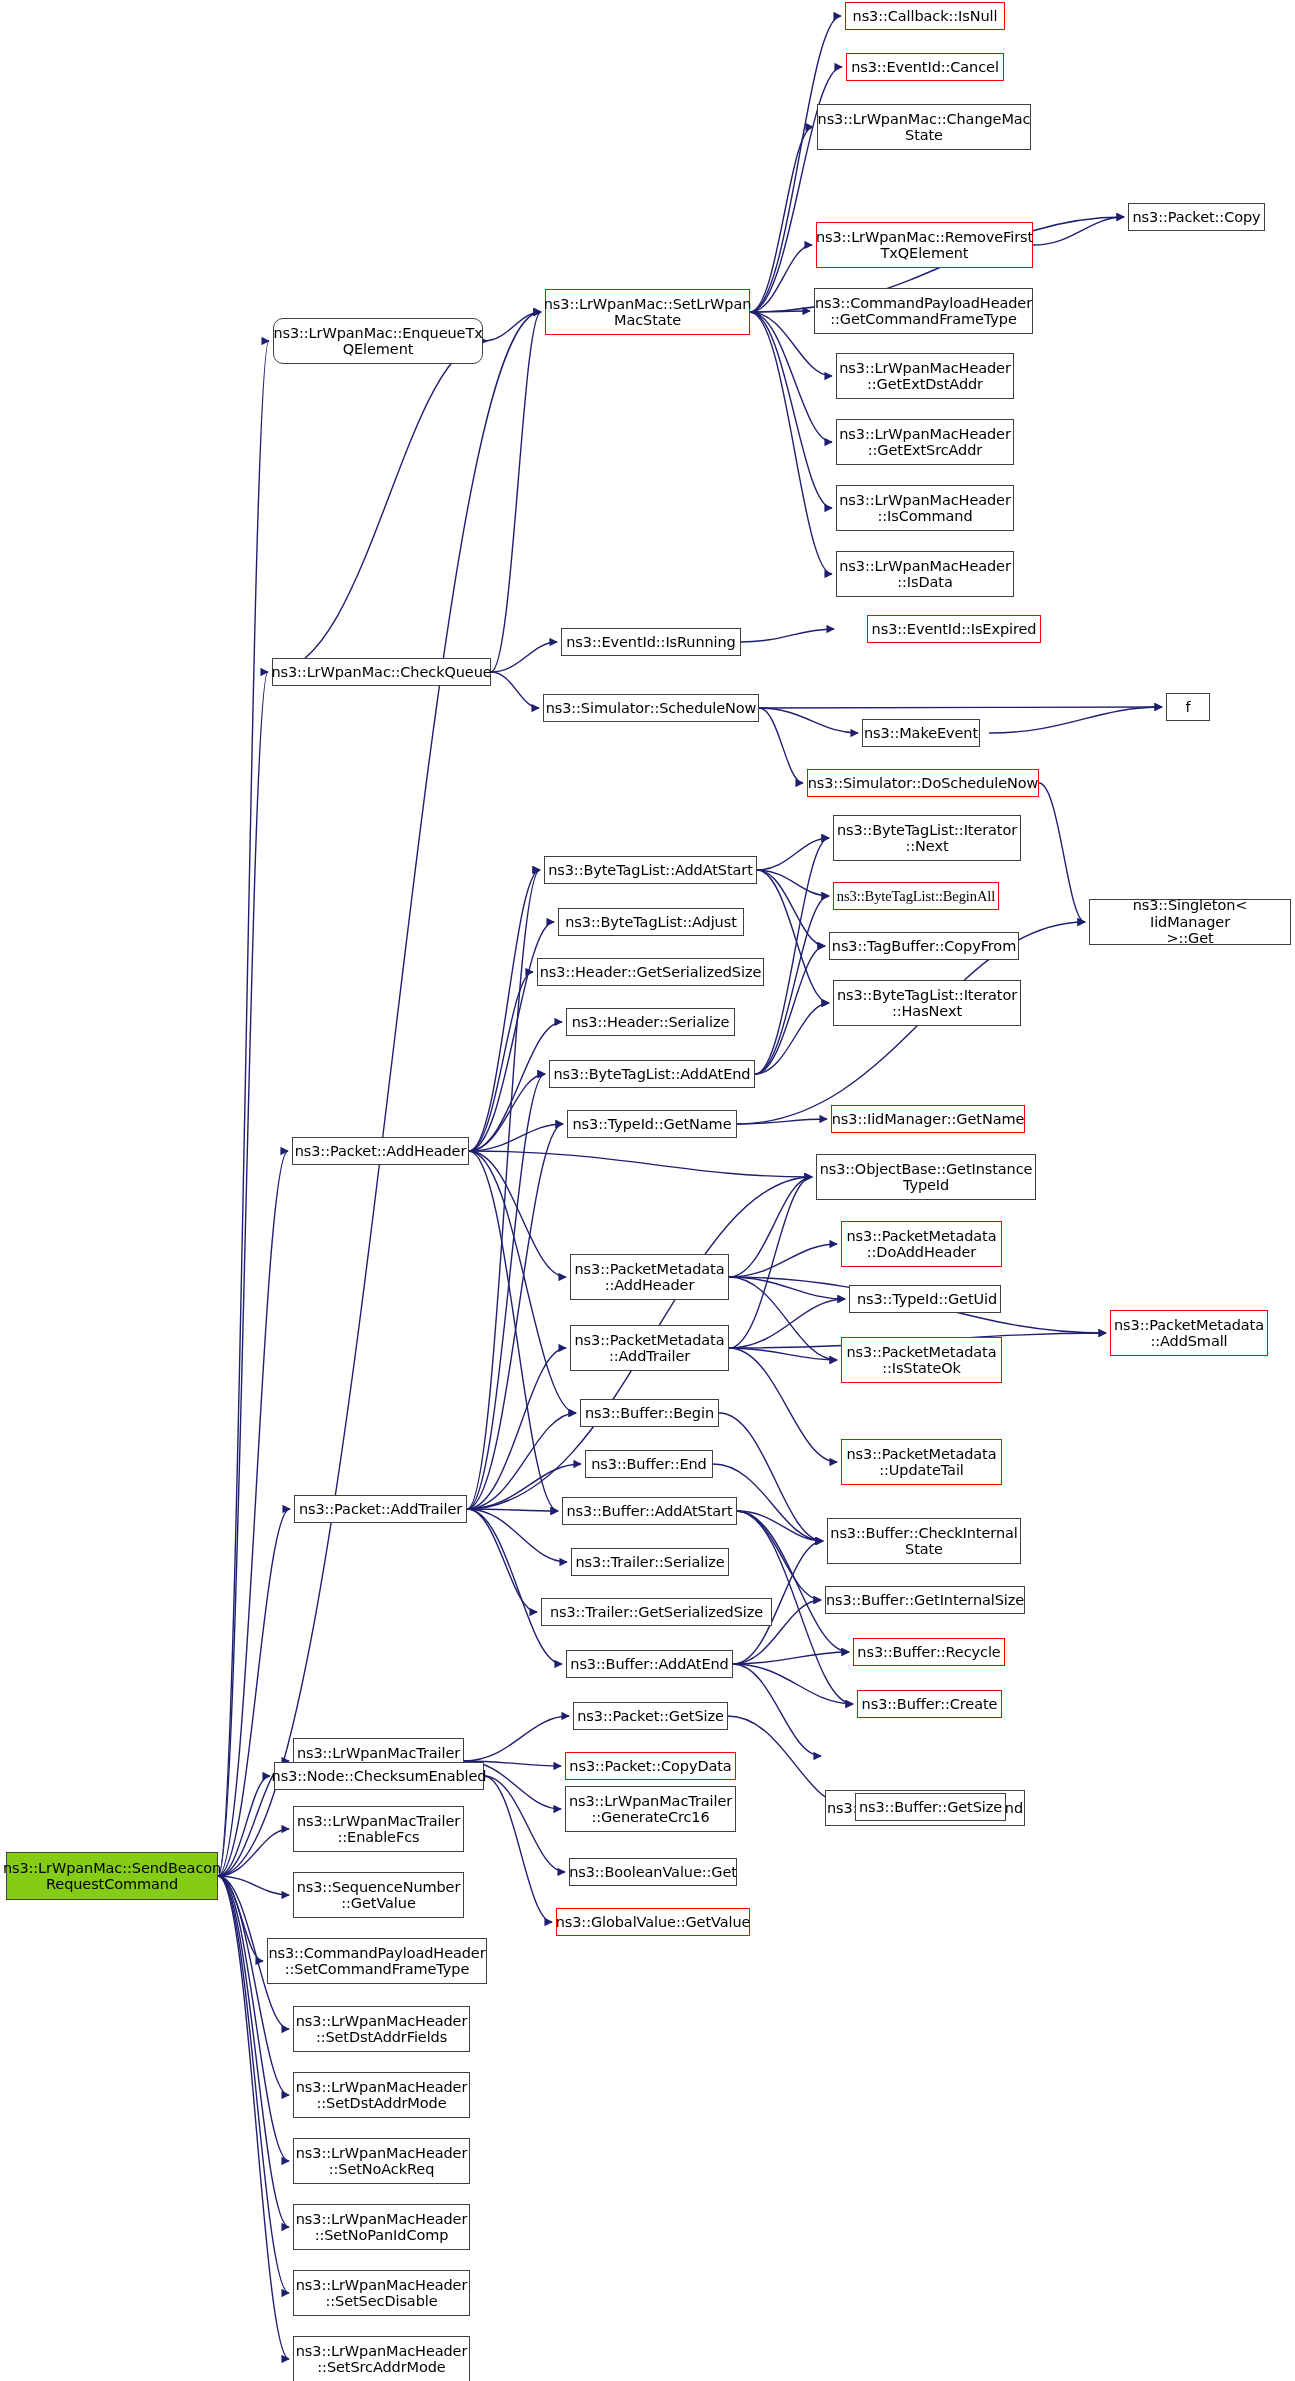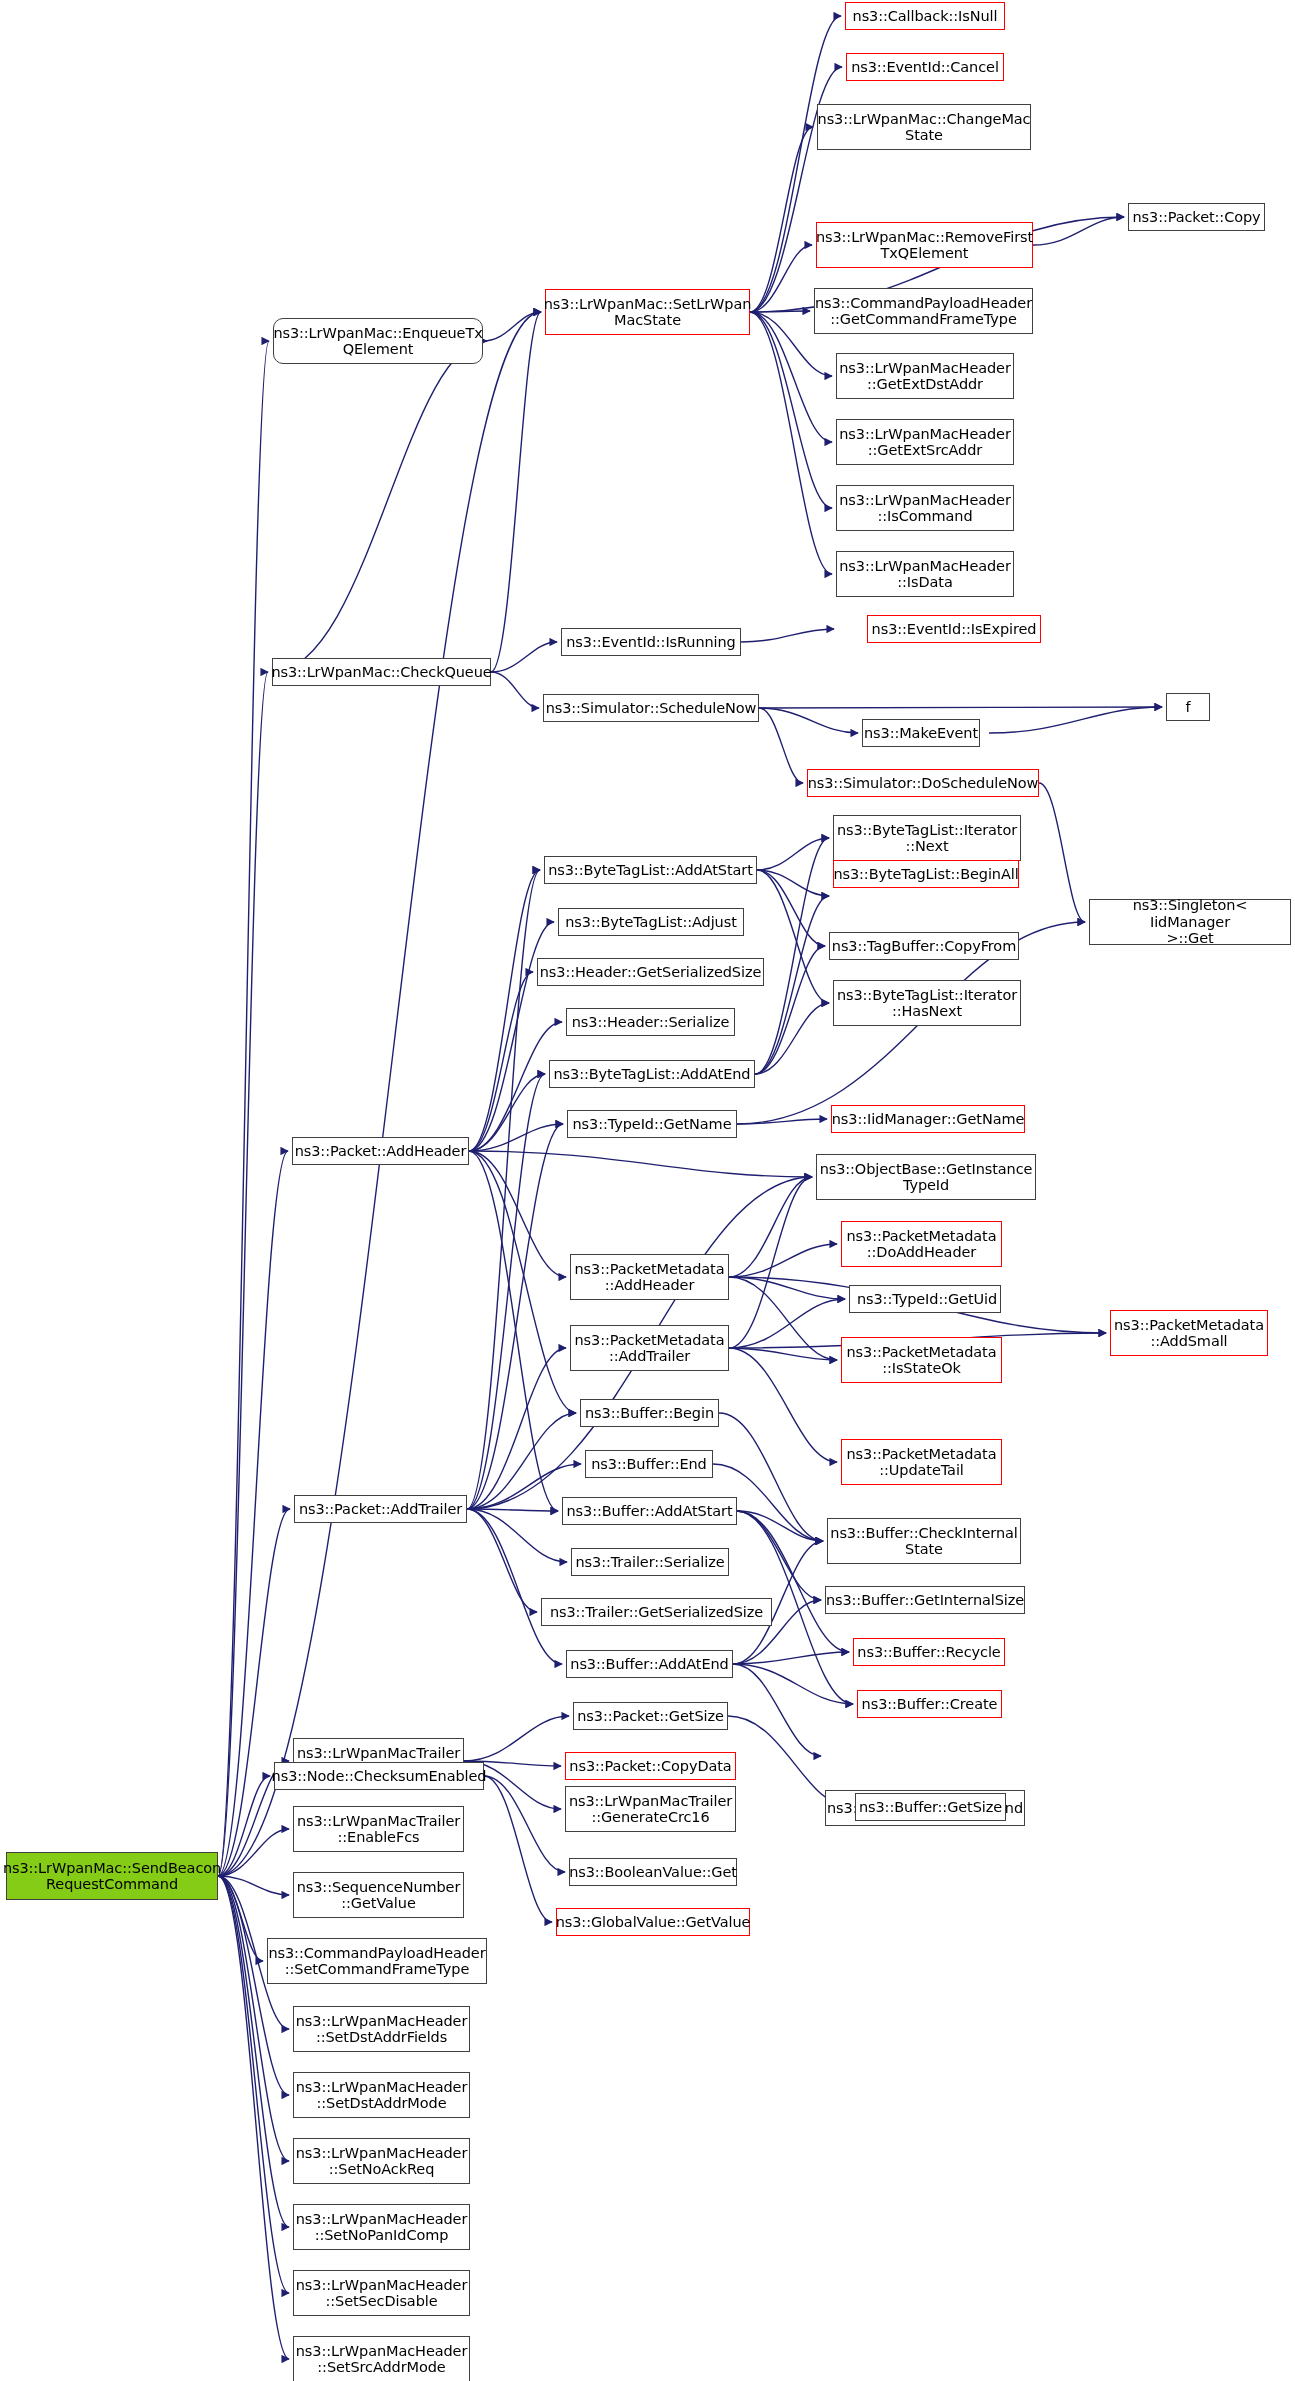--- a/index.html
+++ b/index.html
@@ -185,21 +185,21 @@
       <div class="node red" style="left: 838px; top: 615px; width: 174px; height: 28px; margin-left: 29px;">ns3::EventId::IsExpired</div>
       <div class="node" style="left: 543px; top: 694px; width: 216px; height: 28px;">ns3::Simulator::ScheduleNow</div>
       <div class="node" style="left: 862px; top: 719px; width: 118px; height: 28px;">ns3::MakeEvent</div>
       <div class="node red" style="left: 807px; top: 769px; width: 232px; height: 28px;">ns3::Simulator::DoScheduleNow</div>
       <div class="node" style="left: 1166px; top: 693px; width: 44px; height: 28px;">f</div>
       <div class="node" style="left: 1089px; top: 899px; width: 202px; height: 46px;">ns3::Singleton&lt; IidManager
 &gt;::Get</div>
       <div class="node" style="left: 544px; top: 856px; width: 213px; height: 28px;">ns3::ByteTagList::AddAtStart</div>
       <div class="node" style="left: 833px; top: 815px; width: 188px; height: 46px;">ns3::ByteTagList::Iterator
 ::Next</div>
-      <div class="node red" style="left: 833px; top: 860px; width: 186px; height: 28px;">ns3::ByteTagList::BeginAll</div>
+      <div class="node red" style="left: 833px; top: 882px; width: 166px; height: 28px; font-family: Liberation Serif, serif;">ns3::ByteTagList::BeginAll</div>
       <div class="node" style="left: 558px; top: 908px; width: 186px; height: 28px;">ns3::ByteTagList::Adjust</div>
       <div class="node" style="left: 829px; top: 932px; width: 190px; height: 28px;">ns3::TagBuffer::CopyFrom</div>
       <div class="node" style="left: 537px; top: 958px; width: 227px; height: 28px;">ns3::Header::GetSerializedSize</div>
       <div class="node" style="left: 833px; top: 980px; width: 188px; height: 46px;">ns3::ByteTagList::Iterator
 ::HasNext</div>
       <div class="node" style="left: 566px; top: 1008px; width: 169px; height: 28px;">ns3::Header::Serialize</div>
       <div class="node" style="left: 549px; top: 1060px; width: 206px; height: 28px;">ns3::ByteTagList::AddAtEnd</div>
       <div class="node" style="left: 567px; top: 1110px; width: 170px; height: 28px;">ns3::TypeId::GetName</div>
       <div class="node red" style="left: 831px; top: 1105px; width: 194px; height: 28px;">ns3::IidManager::GetName</div>
       <div class="node" style="left: 292px; top: 1137px; width: 177px; height: 28px;">ns3::Packet::AddHeader</div>

